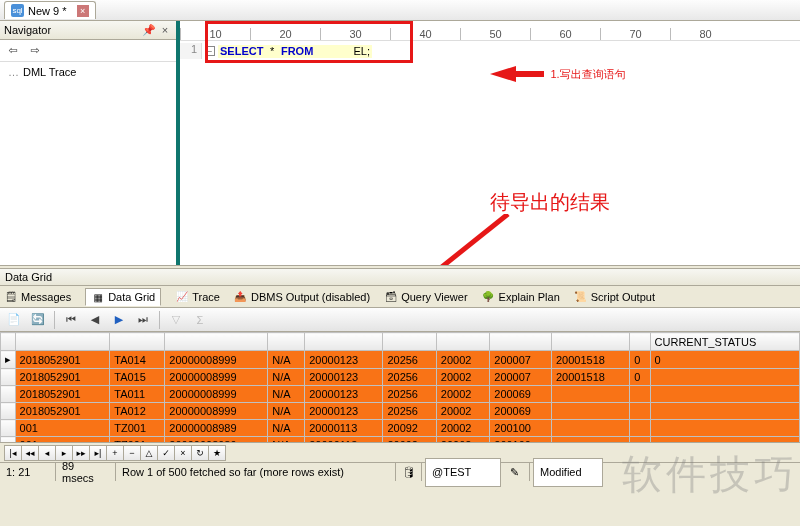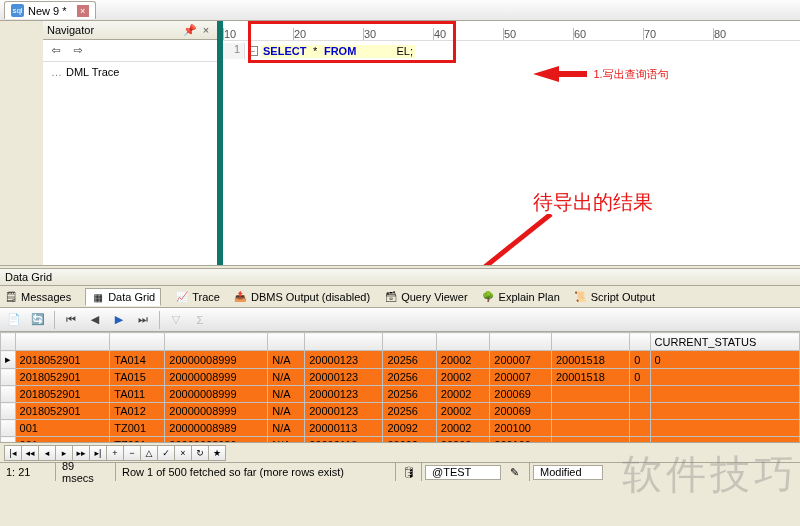--- a/index.html
+++ b/index.html
@@ -2,31 +2,31 @@
 <html><head>
 <meta charset="utf-8">
 <style>
   * { box-sizing: border-box; font-family: Tahoma, Arial, sans-serif; font-size: 11px; }
   body { margin: 0; width: 800px; height: 526px; background: #ece9d8; overflow: hidden; position: relative; }
   .tabbar { height: 21px; background: linear-gradient(#fdfdfd,#e8e8e8); border-bottom: 1px solid #aca899; display: flex; align-items: center; padding-left: 4px; }
   .tab { display: flex; align-items: center; gap: 4px; background: #fff; border: 1px solid #aca899; border-bottom: none; padding: 2px 6px; border-radius: 3px 3px 0 0; }
   .tab-icon { width: 13px; height: 13px; background: #4a90d9; border-radius: 2px; font-size: 8px; color: #fff; display: flex; align-items: center; justify-content: center; }
   .tab-close { width: 12px; height: 12px; background: #c77; color: #fff; font-size: 9px; display: flex; align-items: center; justify-content: center; margin-left: 6px; }
   .main { display: flex; height: 244px; }
-  .nav { width: 180px; border-right: 6px solid #0f766e; background: #fff; display: flex; flex-direction: column; margin-left: 43px; }
+  .nav { width: 180px; border-right: 4px solid #0f766e; background: #fff; display: flex; flex-direction: column; }
   .nav-hdr { background: linear-gradient(#f7f7f2,#e9e7d8); border-bottom: 1px solid #aca899; padding: 2px 4px; display: flex; align-items: center; justify-content: space-between; }
   .nav-hdr-r { display: flex; gap: 2px; }
   .pin { width: 14px; height: 14px; display: flex; align-items: center; justify-content: center; color: #555; }
   .nav-tool { height: 22px; border-bottom: 1px solid #ddd; display: flex; align-items: center; padding: 0 4px; gap: 4px; }
   .tool-btn { width: 18px; height: 18px; display: flex; align-items: center; justify-content: center; color: #333; }
   .nav-tree { flex: 1; padding: 4px 8px; }
   .tree-item::before { content: "…"; color: #888; margin-right: 4px; }
   .editor { flex: 1; background: #fff; position: relative; overflow: hidden; }
   .ruler { height: 20px; background: #fff; position: relative; font-size: 9px; color: #555; border-bottom: 1px solid #ddd; display:flex; align-items:flex-end; }
-  .ruler span { width: 70px; border-left: 1px solid #bbb; }
+  .ruler span { width: 70px; text-align: center; border-left: 1px solid #bbb; }
   .code-line { position: absolute; left: 0; top: 22px; display: flex; align-items: center; height: 16px; }
   .gutter { width: 22px; text-align: right; padding-right: 4px; color: #888; background: #f4f4f4; border-right: 1px solid #ddd; height: 16px; }
   .fold { width: 10px; height: 10px; border: 1px solid #888; font-size: 8px; display: flex; align-items: center; justify-content: center; margin: 0 3px; color: #555; }
   .sql { font-family: 'Courier New', monospace; background: #ffffcc; padding: 0 2px; }
   .kw { color: #0000cc; font-weight: bold; }
   .redbox { position: absolute; left: 25px; top: 0; width: 208px; height: 42px; border: 3px solid #e61717; pointer-events: none; }
   .anno1 { position: absolute; left: 310px; top: 40px; color: #e61717; font-size: 22px; font-weight: 500; display: flex; align-items: center; pointer-events: none; }
   .anno2 { position: absolute; left: 310px; top: 168px; color: #e61717; font-size: 20px; pointer-events: none; }
   .arrow1 { width: 0; height: 0; border-top: 8px solid transparent; border-bottom: 8px solid transparent; border-right: 26px solid #e61717; margin-right: 10px; position: relative; }
   .arrow1::after { content: ""; position: absolute; left: 24px; top: -3px; width: 30px; height: 6px; background: #e61717; }
@@ -41,21 +41,21 @@
   .gbtn { width: 20px; height: 20px; display: flex; align-items: center; justify-content: center; color: #444; }
   .grid-wrap { height: 110px; overflow: hidden; background: #f97316; }
   table.grid { border-collapse: collapse; width: 100%; }
   table.grid th, table.grid td { border: 1px solid #c0c0c0; padding: 2px 4px; text-align: left; white-space: nowrap; height: 17px; font-size: 11px; }
   table.grid th { background: linear-gradient(#fdfdfd,#e8e8e8); font-weight: normal; height: 18px; }
   table.grid td.rowhdr { background: linear-gradient(#fdfdfd,#e8e8e8); width: 14px; text-align: center; }
   .recnav { height: 20px; background: #ece9d8; border-top: 1px solid #aca899; display: flex; align-items: center; padding: 0 4px; gap: 0; }
   .recnav .b { width: 18px; height: 16px; border: 1px solid #aca899; background: linear-gradient(#fff,#e8e8e8); display: flex; align-items: center; justify-content: center; font-size: 9px; margin-right: -1px; }
   .status { height: 19px; background: #ece9d8; border-top: 1px solid #aca899; display: flex; align-items: center; }
   .status-cell { border-right: 1px solid #aca899; padding: 0 6px; height: 100%; display: flex; align-items: center; }
-  .status-cell.sunken { background: #fff; border: 1px solid #aca899; margin: 1px 3px; height: 15px; }
+  .status-cell.sunken { background: #fff; border: 1px solid #aca899; margin: 1px 3px; height: 29px; }
   .wm { position: absolute; right: 2px; bottom: 24px; font-size: 40px; color: rgba(128,128,128,0.35); letter-spacing: 4px; pointer-events: none; font-family: Liberation Mono, monospace; }
   .sep { width: 1px; height: 18px; background: #bbb; margin: 0 2px; }
 </style>
 </head>
 <body>
 
 <div class="tabbar">
   <div class="tab">
     <span class="tab-icon">sql</span>
     <span>New 9 *</span>

